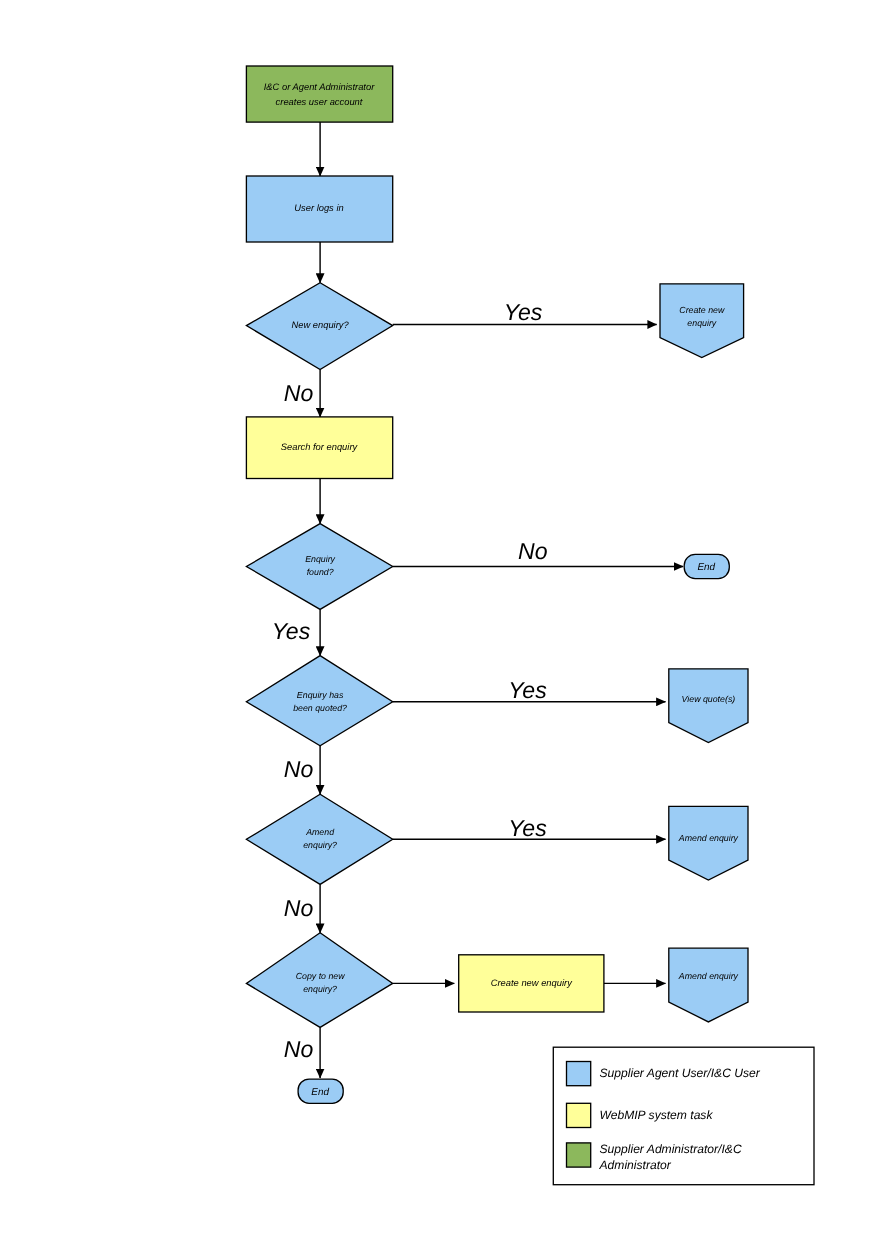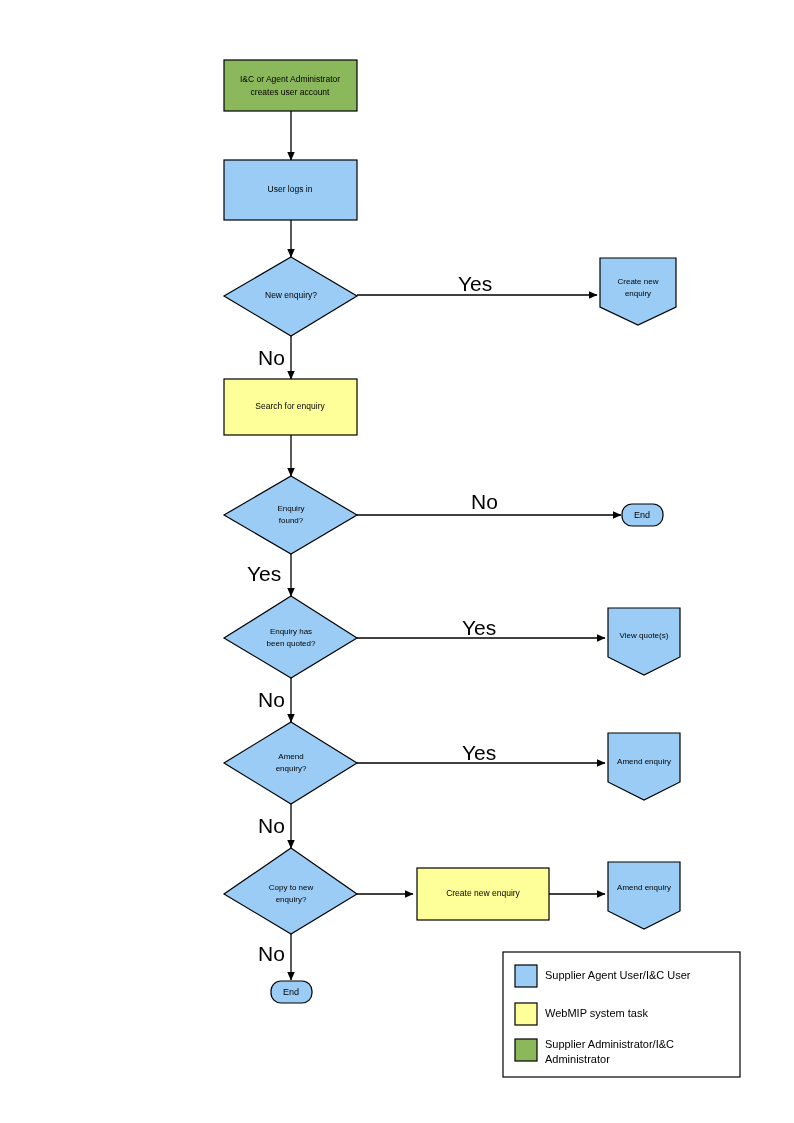--- a/index.html
+++ b/index.html
@@ -9,20 +9,21 @@
   }
   body {
     font-family: "Liberation Sans", sans-serif;
   }
   #canvas {
     position: relative;
     width: 794px;
     height: 1123px;
     background: #ffffff;
     overflow: hidden;
+    font-style: italic;
   }
   #flow-svg {
     position: absolute;
     left: 0;
     top: 0;
     width: 794px;
     height: 1123px;
   }
   .node-text {
     font-family: "Liberation Sans", sans-serif;

